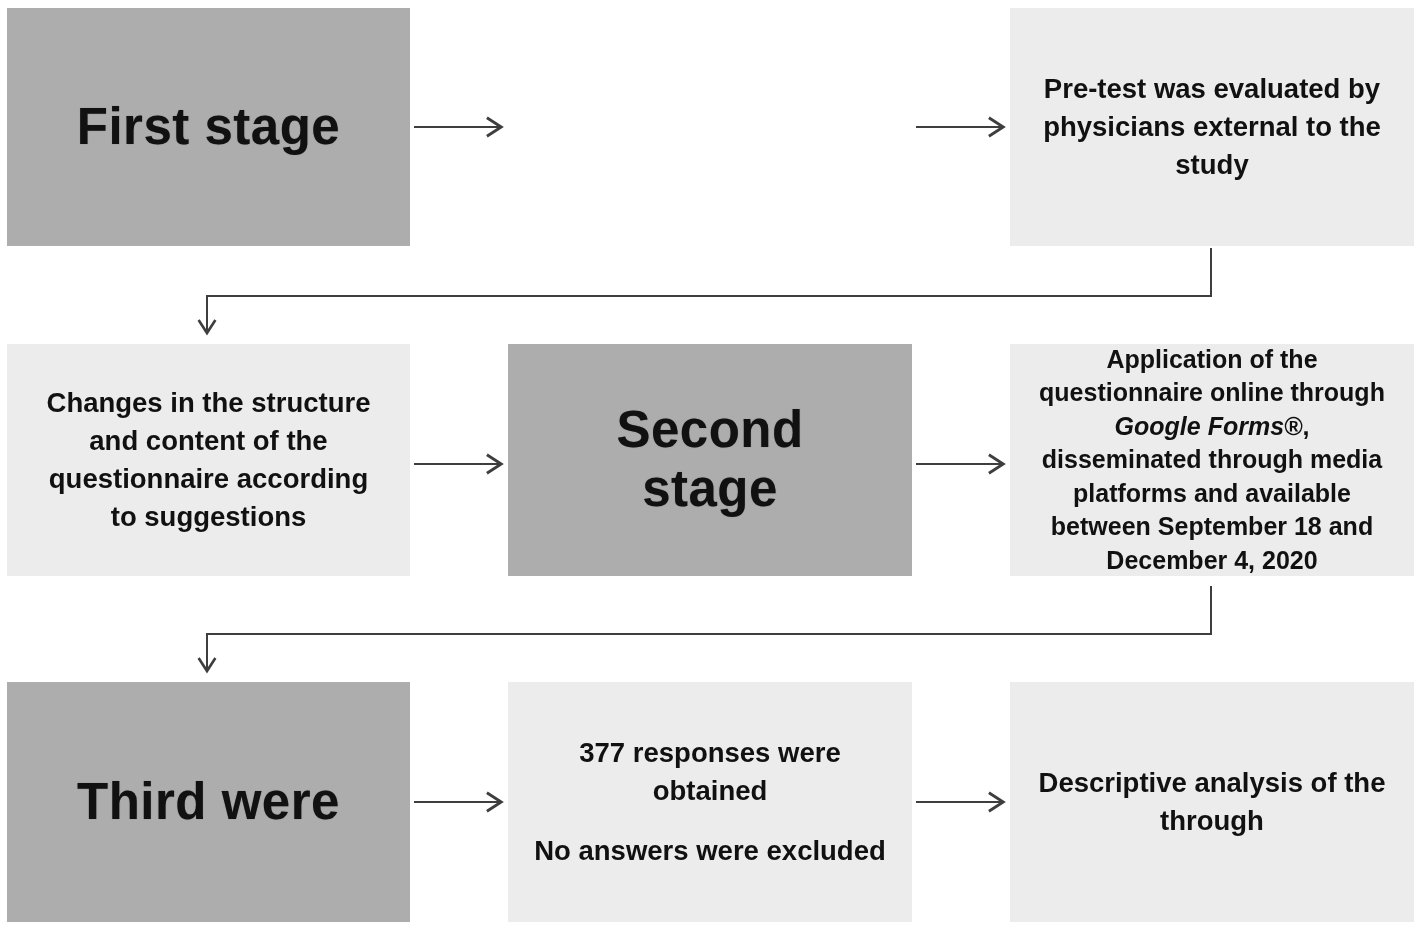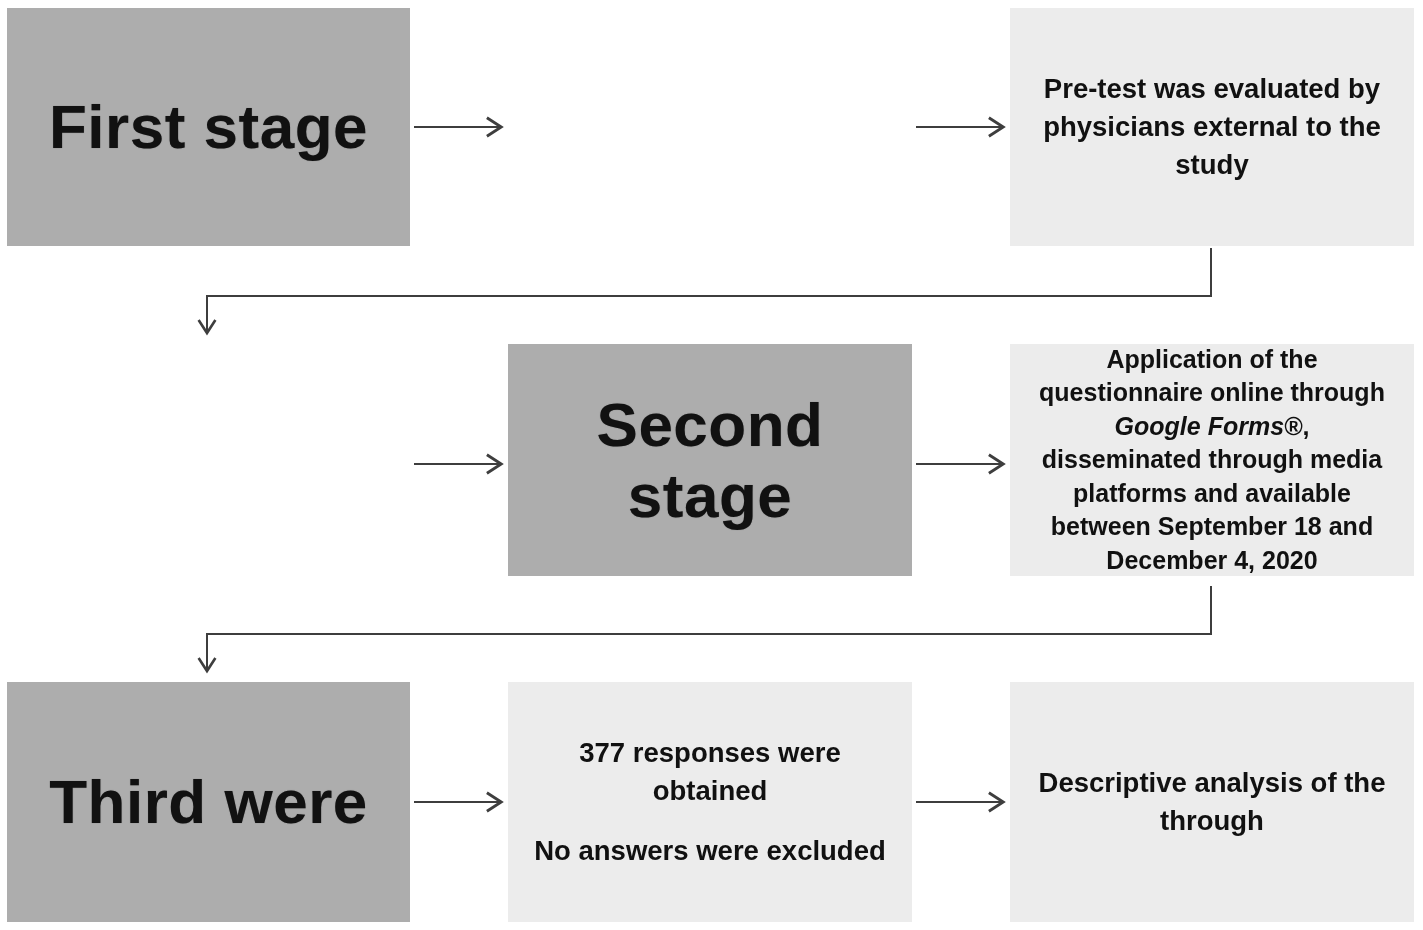--- a/index.html
+++ b/index.html
@@ -16,21 +16,21 @@
     position: absolute;
     display: flex;
     align-items: center;
     justify-content: center;
     text-align: center;
     box-sizing: border-box;
   }
   .stage-box {
     background: #adadad;
     font-weight: 700;
-    font-size: 62px;
+    font-size: 51px;
     letter-spacing: 0.5px;
     line-height: 1.15;
     text-shadow: 0 0 1px rgba(0,0,0,0.35);
   }
   .step-box {
     background: #ececec;
     font-weight: 600;
     font-size: 27.5px;
     line-height: 1.38;
     padding: 10px 26px;
@@ -62,20 +62,23 @@
 
 <div class="canvas">
 
   <div class="box stage-box col1 row1">
     <span>First stage</span>
   </div>
   <div class="box step-box col3 row1">
     <span>Pre-test was evaluated by physicians external to the study</span>
   </div>
 
+  <div class="box step-box col1 row2">
+    <span>Changes in the structure and content of the questionnaire according to suggestions</span>
+  </div>
   <div class="box stage-box col2 row2">
     <span class="stage-label-narrow">Second stage</span>
   </div>
   <div class="box step-box small-text col3 row2">
     <span><span>Application of the questionnaire online through </span><em>Google Forms®</em><span>, disseminated through media platforms and available between September 18 and December 4, 2020</span></span>
   </div>
 
   <div class="box stage-box col1 row3">
     <span>Third were</span>
   </div>

